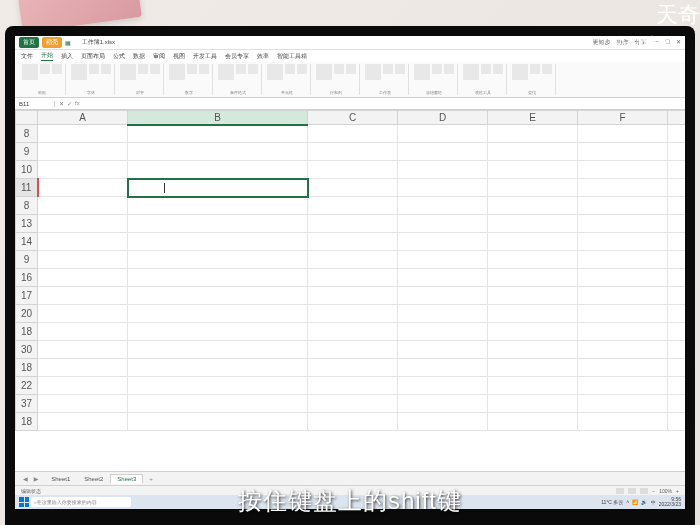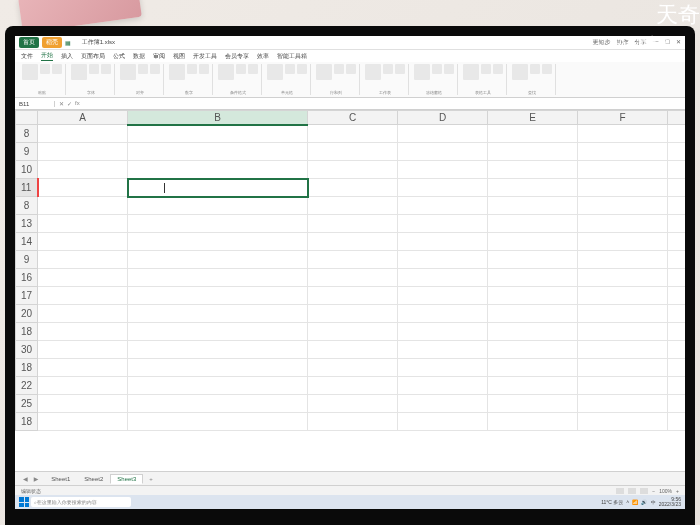--- a/index.html
+++ b/index.html
@@ -367,21 +367,21 @@
               <th class="row-hdr">22</th>
               <td></td>
               <td></td>
               <td></td>
               <td></td>
               <td></td>
               <td></td>
               <td></td>
             </tr>
             <tr>
-              <th class="row-hdr">25</th>
+              <th class="row-hdr">37</th>
               <td></td>
               <td></td>
               <td></td>
               <td></td>
               <td></td>
               <td></td>
               <td></td>
             </tr>
             <tr>
               <th class="row-hdr">18</th>
@@ -436,13 +436,14 @@
         <span>中</span>
         <div style="line-height:1;text-align:right">
           <div>9:56</div>
           <div>2022/3/23</div>
         </div>
       </div>
     </div>
 
   </div>
 
+  <div class="subtitle">按住键盘上的shift键</div>
 </div>
 
 </body></html>

